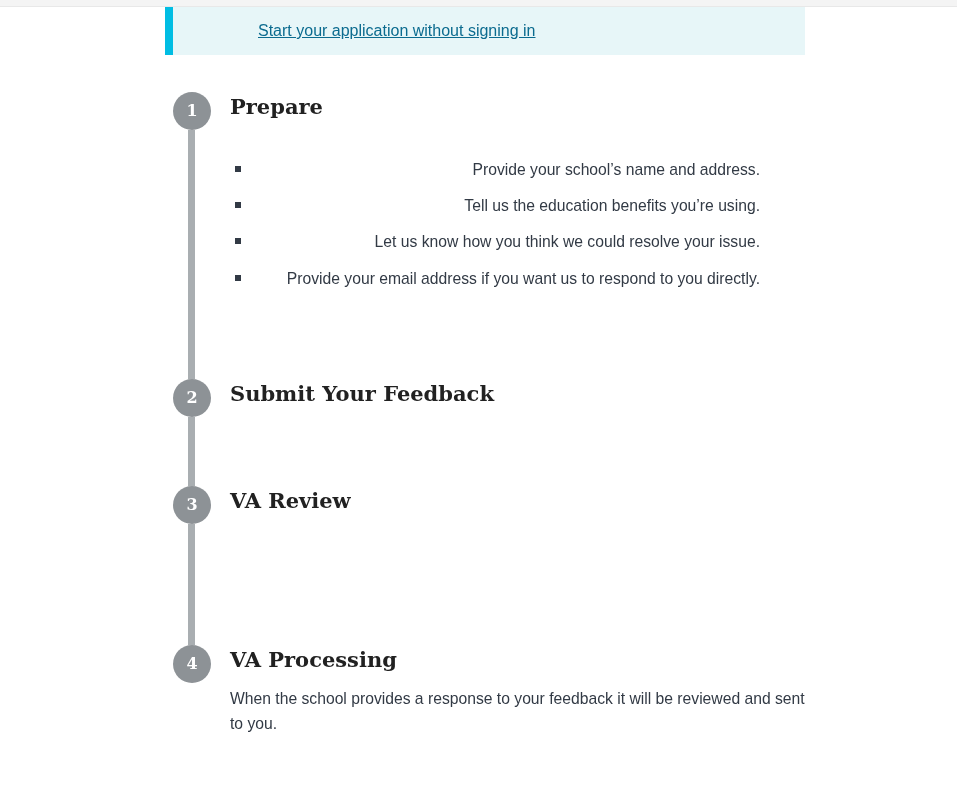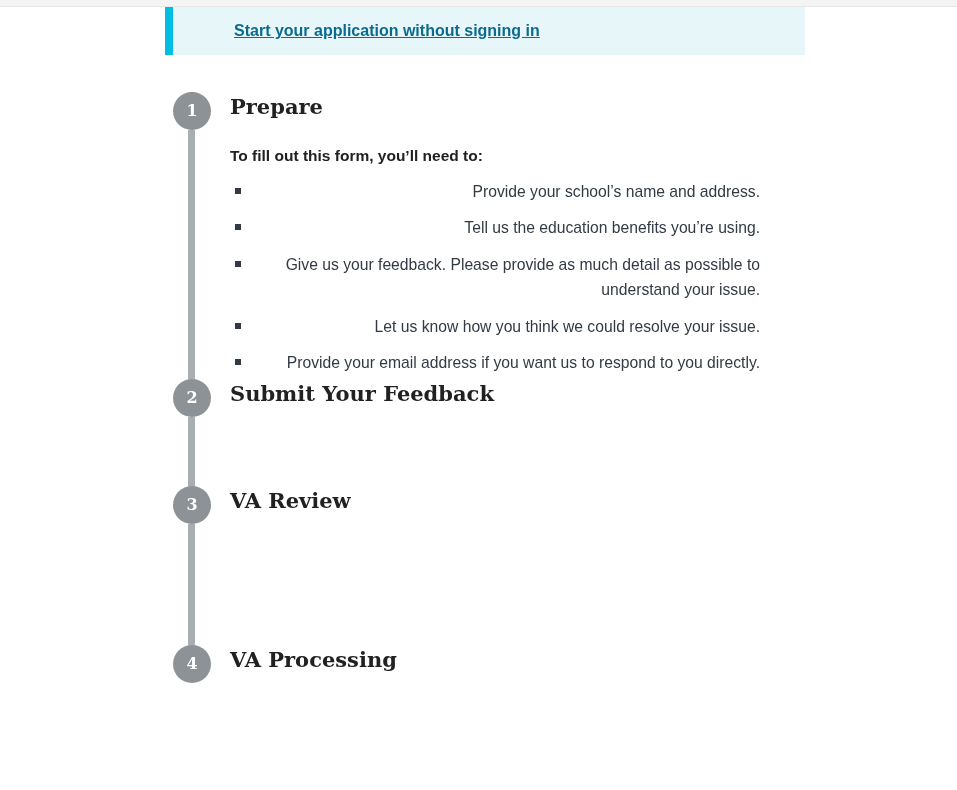--- a/index.html
+++ b/index.html
@@ -43,24 +43,23 @@
     width: 640px;
     min-height: 46px;
     background: #e7f6f8;
     border-left: 8px solid #00bde3;
     box-sizing: border-box;
     display: flex;
     align-items: center;
     padding: 0 0 0 0;
   }
   .alert-body {
-    padding: 13px 20px 13px 61px;
+    padding: 13px 20px 13px 85px;
     font-size: 15.5px;
     line-height: 1.4;
-    font-weight: bold;
   }
   .alert-link {
     color: #0b6b8f;
     text-decoration: underline;
     font-size: 16px;
     cursor: pointer;
   }
 
   
   .process-list {
@@ -184,33 +183,28 @@
       <a class="alert-link" href="#">Start your application without signing in</a>
     </div>
   </div>
 
   <ol class="process-list">
 
     <li class="process-step step-1">
       <span class="connector"></span>
       <span class="step-marker">1</span>
       <h3 class="step-title">Prepare</h3>
-      <p class="step-intro">To fill out this form, you’ll need to:</p>
       <ul class="step-bullets">
         <li>
           <span class="sq"></span>
           <span>Provide your school’s name and address.</span>
         </li>
         <li>
           <span class="sq"></span>
           <span>Tell us the education benefits you’re using.</span>
-        </li>
-        <li>
-          <span class="sq"></span>
-          <span>Give us your feedback. Please provide as much detail as possible to understand your issue.</span>
         </li>
         <li>
           <span class="sq"></span>
           <span>Let us know how you think we could resolve your issue.</span>
         </li>
         <li>
           <span class="sq"></span>
           <span>Provide your email address if you want us to respond to you directly.</span>
         </li>
       </ul>
@@ -225,16 +219,17 @@
     <li class="process-step step-3">
       <span class="connector"></span>
       <span class="step-marker">3</span>
       <h3 class="step-title">VA Review</h3>
     </li>
 
     <li class="process-step step-4 last">
 
       <span class="step-marker">4</span>
       <h3 class="step-title">VA Processing</h3>
+      <p class="step-text">When the school provides a response to your feedback it will be reviewed and sent to you.</p>
     </li>
 
   </ol>
 </div>
 
 </body></html>

